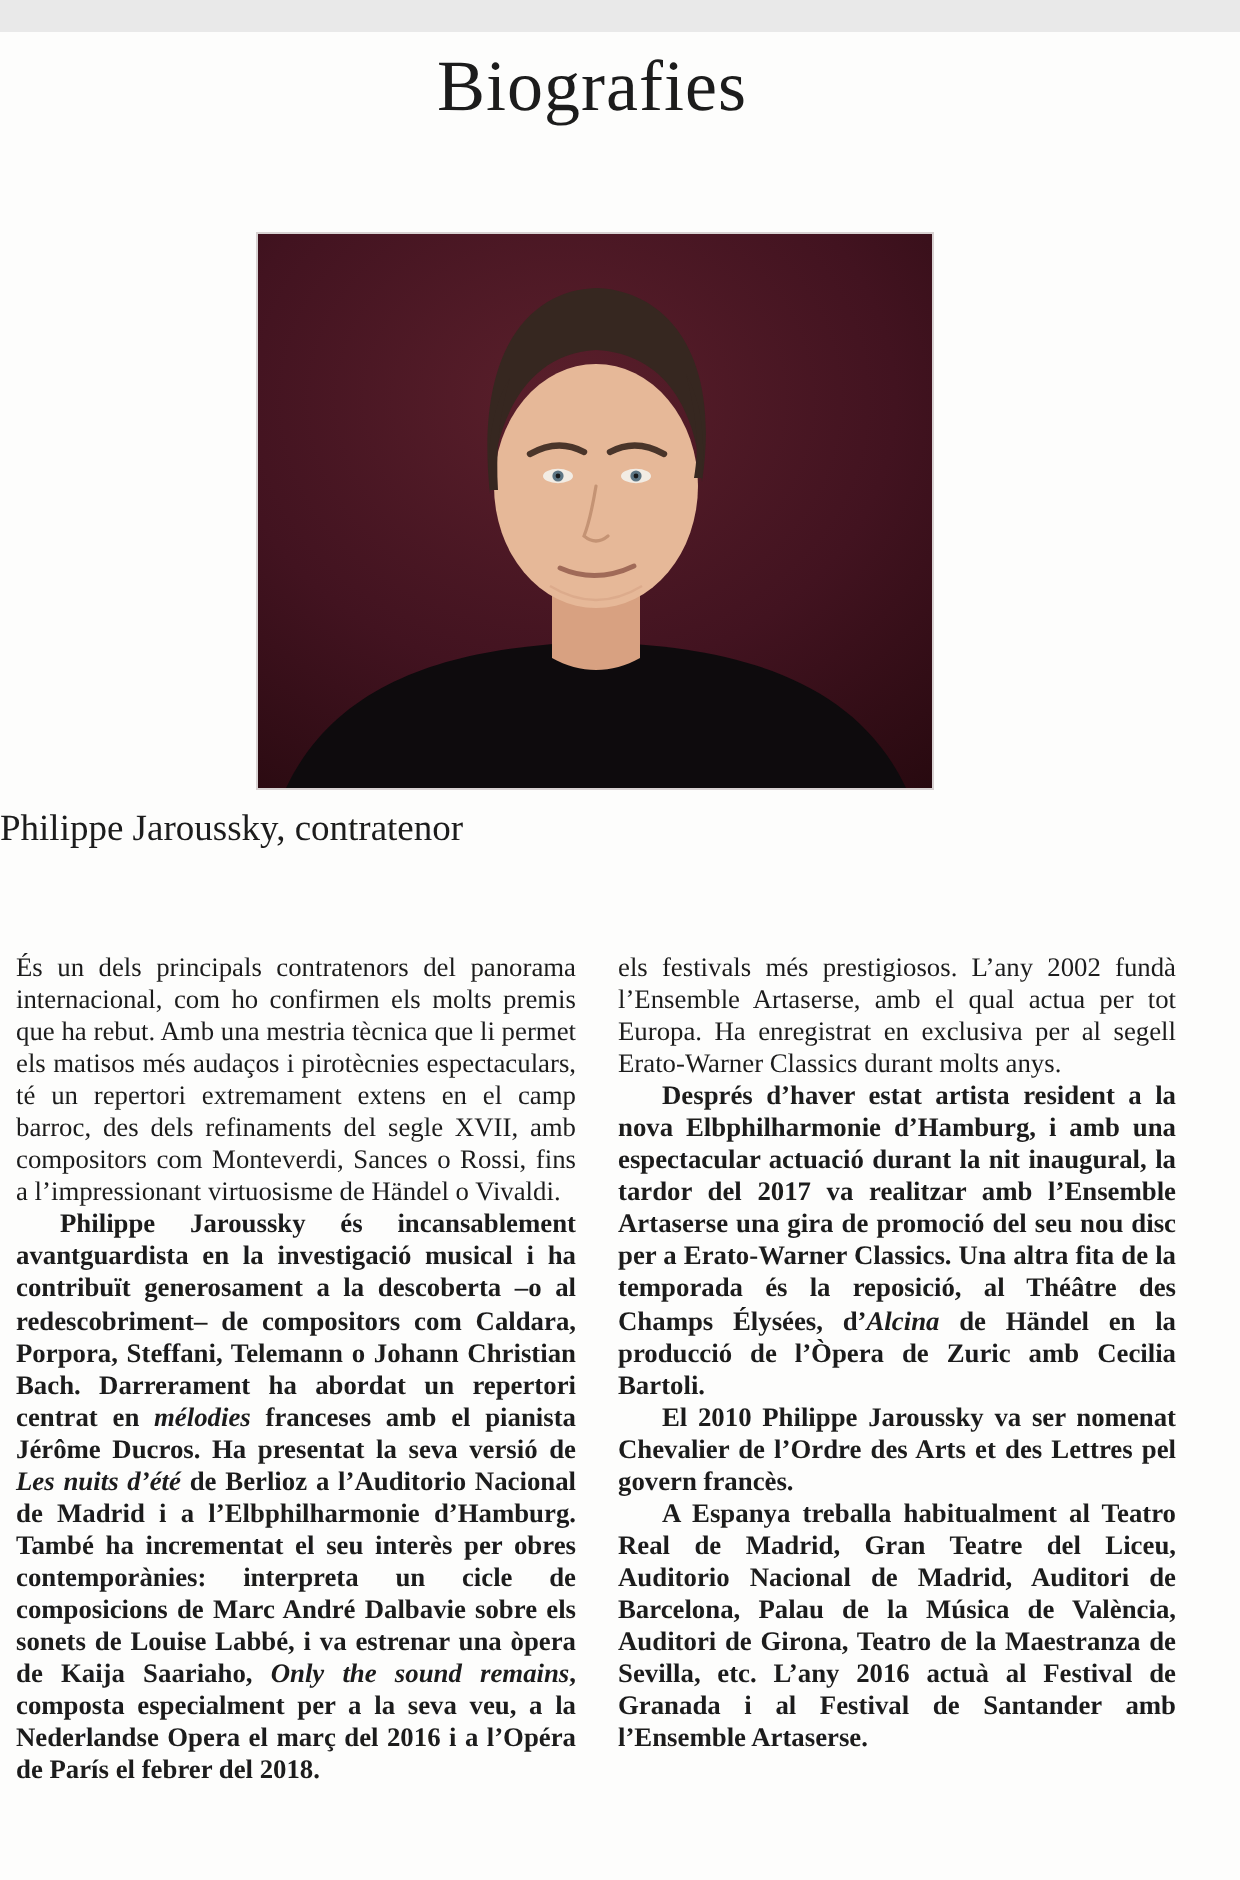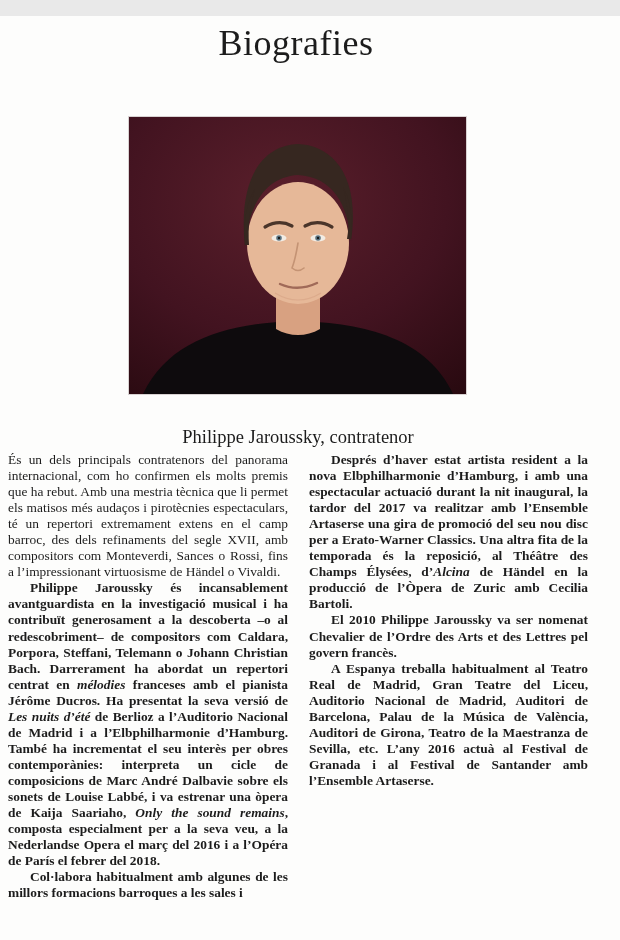--- a/index.html
+++ b/index.html
@@ -17,25 +17,25 @@
     position:absolute; left:129px; top:101px; width:337px; height:277px;
     box-shadow:0 0 0 1px #d8d2d2;
   }
   .photo svg { display:block; }
   .caption {
     position:absolute; left:129px; top:382px; width:337px;
     text-align:center; font-family:"Liberation Sans", sans-serif;
     font-size:9.5px; color:#8d8d8d; letter-spacing:0.3px;
   }
   .heading {
-    position:absolute; top:411px; left:0; width:596px; margin:0;
-    text-align:center; font-size:18.5px; font-weight:400;
+    position:absolute; top:389px; left:0; width:596px; margin:0;
+    text-align:left; font-size:18.5px; font-weight:400;
   }
   .article {
-    position:absolute; left:8px; top:436px; width:580px;
+    position:absolute; left:8px; top:460px; width:580px;
     display:flex; gap:21px;
   }
   .col {
     width:280px; font-size:13.4px; line-height:16.05px;
     text-align:justify; text-justify:inter-word;
   }
   .col:last-child { width:279px; }
   .para { margin:0; }
   .para.indent { text-indent:22px;font-weight:bold; }
   .italic { font-style:italic; }
@@ -87,22 +87,22 @@
     </svg>
   </div>
 
 
   <h2 class="heading">Philippe Jaroussky, contratenor</h2>
 
   <div class="article">
     <div class="col">
         <p class="para"><span>És un dels principals contratenors del panorama internacional, com ho confirmen els molts premis que ha rebut. Amb una mestria tècnica que li permet els matisos més audaços i pirotècnies espectaculars, té un repertori extremament extens en el camp barroc, des dels refinaments del segle XVII, amb compositors com Monteverdi, Sances o Rossi, fins a l’impressionant virtuosisme de Händel o Vivaldi.</span></p>
         <p class="para indent"><span>Philippe Jaroussky és incansablement avantguardista en la investigació musical i ha contribuït generosament a la descoberta –o al redescobriment– de compositors com Caldara, Porpora, Steffani, Telemann o Johann Christian Bach. Darrerament ha abordat un repertori centrat en </span><span class="italic">mélodies</span><span> franceses amb el pianista Jérôme Ducros. Ha presentat la seva versió de </span><span class="italic">Les nuits d’été</span><span> de Berlioz a l’Auditorio Nacional de Madrid i a l’Elbphilharmonie d’Hamburg. També ha incrementat el seu interès per obres contemporànies: interpreta un cicle de composicions de Marc André Dalbavie sobre els sonets de Louise Labbé, i va estrenar una òpera de Kaija Saariaho, </span><span class="italic">Only the sound remains</span><span>, composta especialment per a la seva veu, a la Nederlandse Opera el març del 2016 i a l’Opéra de París el febrer del 2018.</span></p>
-        <p class="para indent"><span>Col·labora habitualment amb algunes de les millors formacions barroques a les sales i</span></p>
       </div>
     <div class="col">
+        <p class="para"><span>els festivals més prestigiosos. L’any 2002 fundà l’Ensemble Artaserse, amb el qual actua per tot Europa. Ha enregistrat en exclusiva per al segell Erato-Warner Classics durant molts anys.</span></p>
         <p class="para indent"><span>Després d’haver estat artista resident a la nova Elbphilharmonie d’Hamburg, i amb una espectacular actuació durant la nit inaugural, la tardor del 2017 va realitzar amb l’Ensemble Artaserse una gira de promoció del seu nou disc per a Erato-Warner Classics. Una altra fita de la temporada és la reposició, al Théâtre des Champs Élysées, d’</span><span class="italic">Alcina</span><span> de Händel en la producció de l’Òpera de Zuric amb Cecilia Bartoli.</span></p>
         <p class="para indent"><span>El 2010 Philippe Jaroussky va ser nomenat Chevalier de l’Ordre des Arts et des Lettres pel govern francès.</span></p>
         <p class="para indent"><span>A Espanya treballa habitualment al Teatro Real de Madrid, Gran Teatre del Liceu, Auditorio Nacional de Madrid, Auditori de Barcelona, Palau de la Música de València, Auditori de Girona, Teatro de la Maestranza de Sevilla, etc. L’any 2016 actuà al Festival de Granada i al Festival de Santander amb l’Ensemble Artaserse.</span></p>
       </div>
   </div>
 
 </div>
 
 </body></html>

